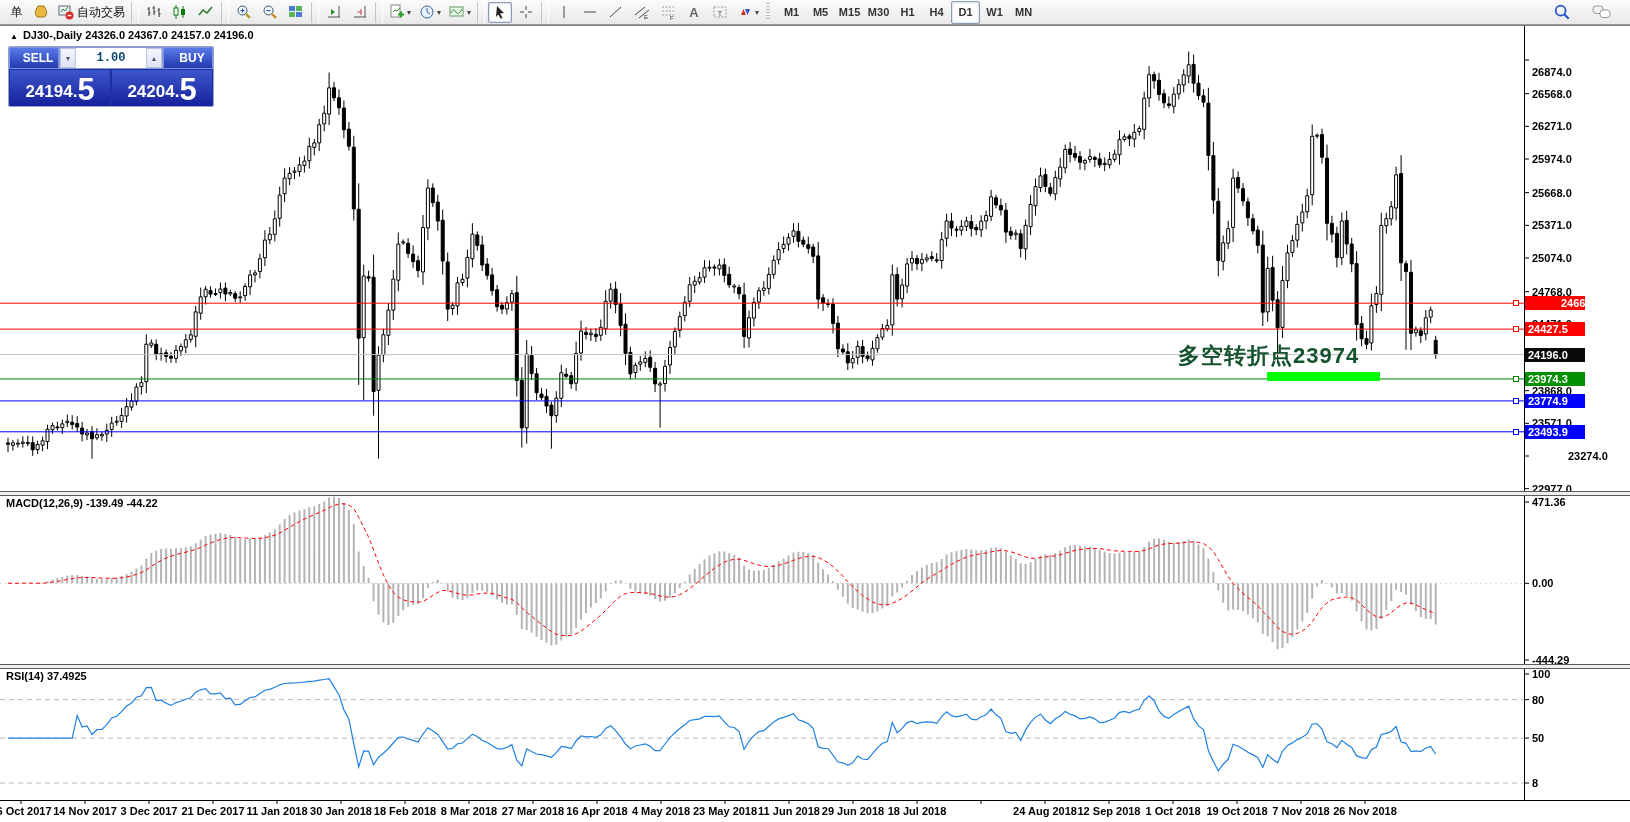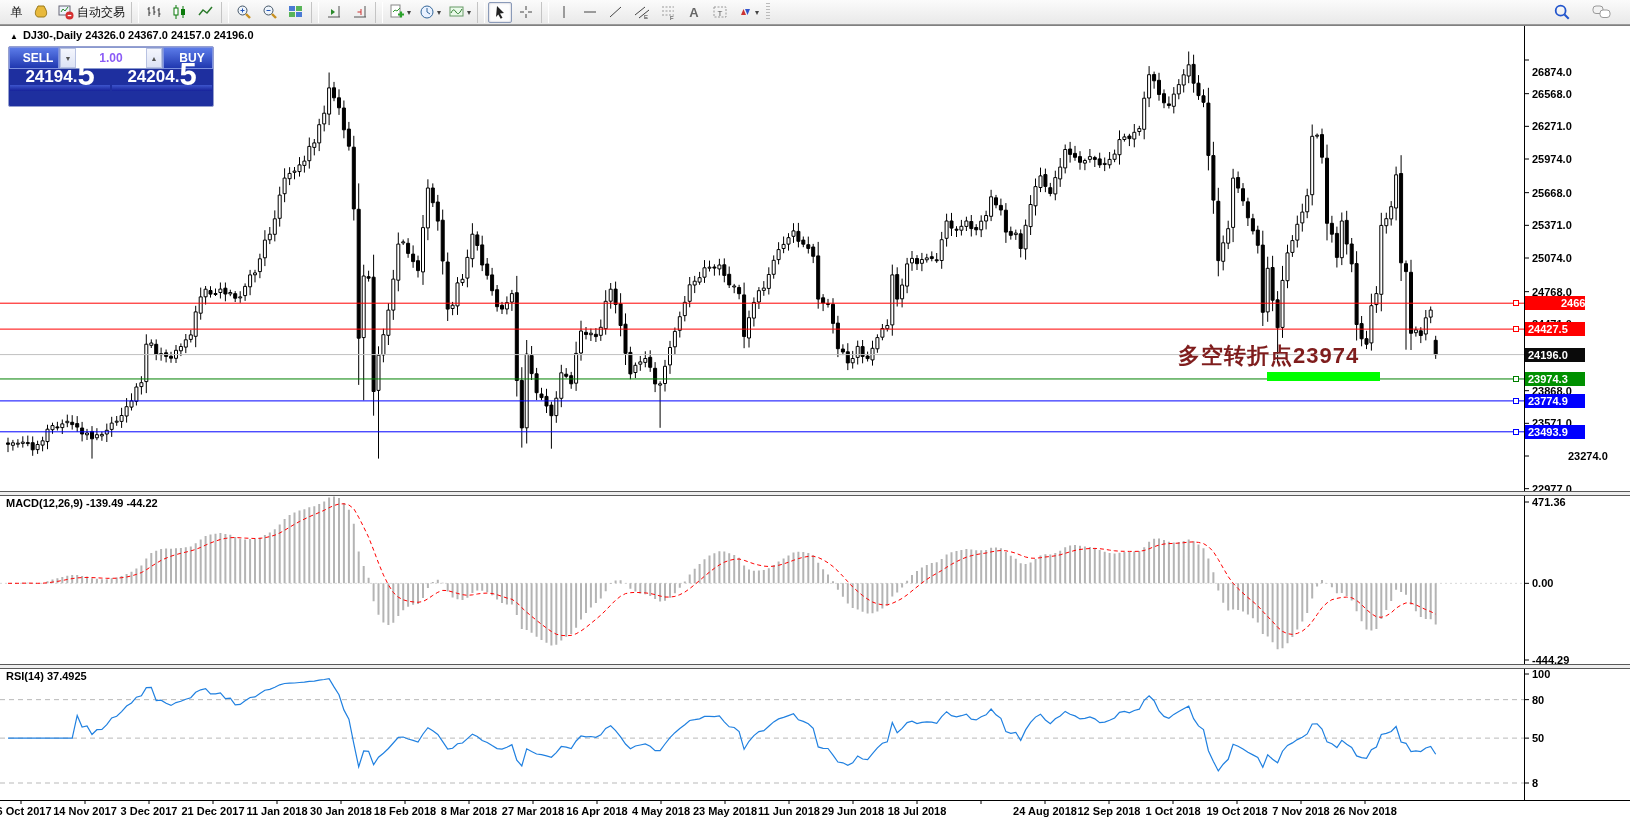--- a/index.html
+++ b/index.html
@@ -35,24 +35,24 @@
   .trade-panel{position:absolute;left:8px;top:46px;width:206px;height:61px;z-index:7;
     background:#1e2f9f;border:1px solid #96a0d0;box-sizing:border-box;border-radius:2px;}
   .tp-row1{display:flex;height:22px;}
   .tp-btn{flex:0 0 50px;display:flex;align-items:center;justify-content:center;color:#fff;
     font-size:12px;font-weight:700;background:linear-gradient(#5b7be8,#2038b0);
     border:1px solid #7e92e0;box-sizing:border-box;padding-left:8px;}
   .tp-spin{flex:1;display:flex;background:#fff;border:1px solid #8a9ad0;box-sizing:border-box;}
   .tp-arrow{width:16px;display:flex;align-items:center;justify-content:center;font-size:7px;color:#555;
     background:linear-gradient(#f4f6fd,#dde3f5);border:1px solid #b8c2e2;box-sizing:border-box;}
   .tp-vol{flex:1;border:none;outline:none;text-align:center;font-size:12px;font-weight:700;
-    font-family:Liberation Sans, sans-serif;color:#8b5cf6;width:50px;}
+    font-family:Liberation Mono, monospace;color:#0c4a6e;width:50px;}
   .tp-row2{display:flex;height:36px;margin-top:1px;}
   .tp-price{flex:1;display:flex;align-items:flex-end;justify-content:center;color:#fff;
-    background:linear-gradient(#3d55cc,#16229a);margin:15px 1px;padding-bottom:1px;}
+    background:linear-gradient(#3d55cc,#16229a);margin:0 1px;padding-bottom:1px;}
   .tp-price .pmain{font-size:17px;font-weight:700;line-height:26px;}
   .tp-price .pbig{font-size:31px;font-weight:700;line-height:31px;}
 
   
   #canvas{position:absolute;left:0;top:0;width:1630px;height:822px;z-index:1;pointer-events:none;}
   .axis-col{position:absolute;left:1524px;top:26px;width:106px;height:774px;border-left:1px solid #000;z-index:2;}
   .pane-divider{position:absolute;left:0;width:1630px;height:3px;z-index:3;background:#efefef;
     border-top:1px solid #5a5a5a;border-bottom:1px solid #5a5a5a;box-sizing:content-box;}
   .axis-label{position:absolute;left:1532px;font-size:11px;font-weight:700;color:#000;z-index:2;
     transform:translateY(-50%);white-space:nowrap;}
@@ -217,20 +217,31 @@
         </svg>
     </div>
     <div class="tbtn">
       <svg width="16" height="16" viewBox="0 0 16 16">
           <path d="M4 11L6.5 5 9 11z" fill="#cc3333"></path>
           <path d="M8 5l2.5 6L13 5z" fill="#3355cc"></path>
         </svg>
       <span class="caret">▾</span>
     </div>
     <div class="grip"></div>
+    <div class="tf-group" id="tf-group">
+        <div class="tf">M1</div>
+        <div class="tf">M5</div>
+        <div class="tf">M15</div>
+        <div class="tf">M30</div>
+        <div class="tf">H1</div>
+        <div class="tf">H4</div>
+        <div class="tf active">D1</div>
+        <div class="tf">W1</div>
+        <div class="tf">MN</div>
+      </div>
     <div class="toolbar-right">
       <div class="tbtn">
         <svg width="18" height="18" viewBox="0 0 16 16">
             <circle cx="6.8" cy="6.8" r="4.4" stroke="#2255cc" fill="none" stroke-width="1.6"></circle>
             <line x1="10.2" y1="10.2" x2="14" y2="14" stroke="#2255cc" stroke-width="1.8"></line>
           </svg>
       </div>
       <div class="tbtn" style="margin-left:14px">
         <svg width="20" height="16" viewBox="0 0 20 16">
             <rect x="1" y="2" rx="3" width="10" height="7.5" fill="#f2f2f2" stroke="#999"></rect>
@@ -332,21 +343,21 @@
       </svg></div>
 
   <div class="axis-col"></div>
   <div class="pane-divider" style="top:491px"></div>
   <div class="pane-divider" style="top:664px"></div>
   <div class="x-axis-line"></div>
 
   <div class="pane-label" style="top:497px">MACD(12,26,9) -139.49 -44.22</div>
   <div class="pane-label" style="top:670px">RSI(14) 37.4925</div>
 
-  <div class="annotation" id="annotation-text" style="left: 1178px; top: 341px; color: #7f1d1d;">多空转折点23974</div>
+  <div class="annotation" id="annotation-text" style="left: 1178px; top: 341px; color: #14532d;">多空转折点23974</div>
 
   <div id="labels">
       <div class="handle" style="left: 1513px; top: 303.188px; border: 1px solid rgb(255, 0, 0);"></div>
       <div class="badge" style="top: 303.188px; background: rgb(255, 0, 0); padding-left: 36px;">24663.2</div>
       <div class="handle" style="left: 1513px; top: 329.115px; border: 1px solid rgb(255, 0, 0);"></div>
       <div class="badge" style="top: 329.115px; background: rgb(255, 0, 0);">24427.5</div>
       <div class="handle" style="left: 1513px; top: 378.967px; border: 1px solid rgb(0, 128, 0);"></div>
       <div class="badge" style="top: 378.967px; background: rgb(0, 144, 0);">23974.3</div>
       <div class="handle" style="left: 1513px; top: 400.901px; border: 1px solid rgb(0, 0, 255);"></div>
       <div class="badge" style="top: 400.901px; background: rgb(0, 0, 255);">23774.9</div>

